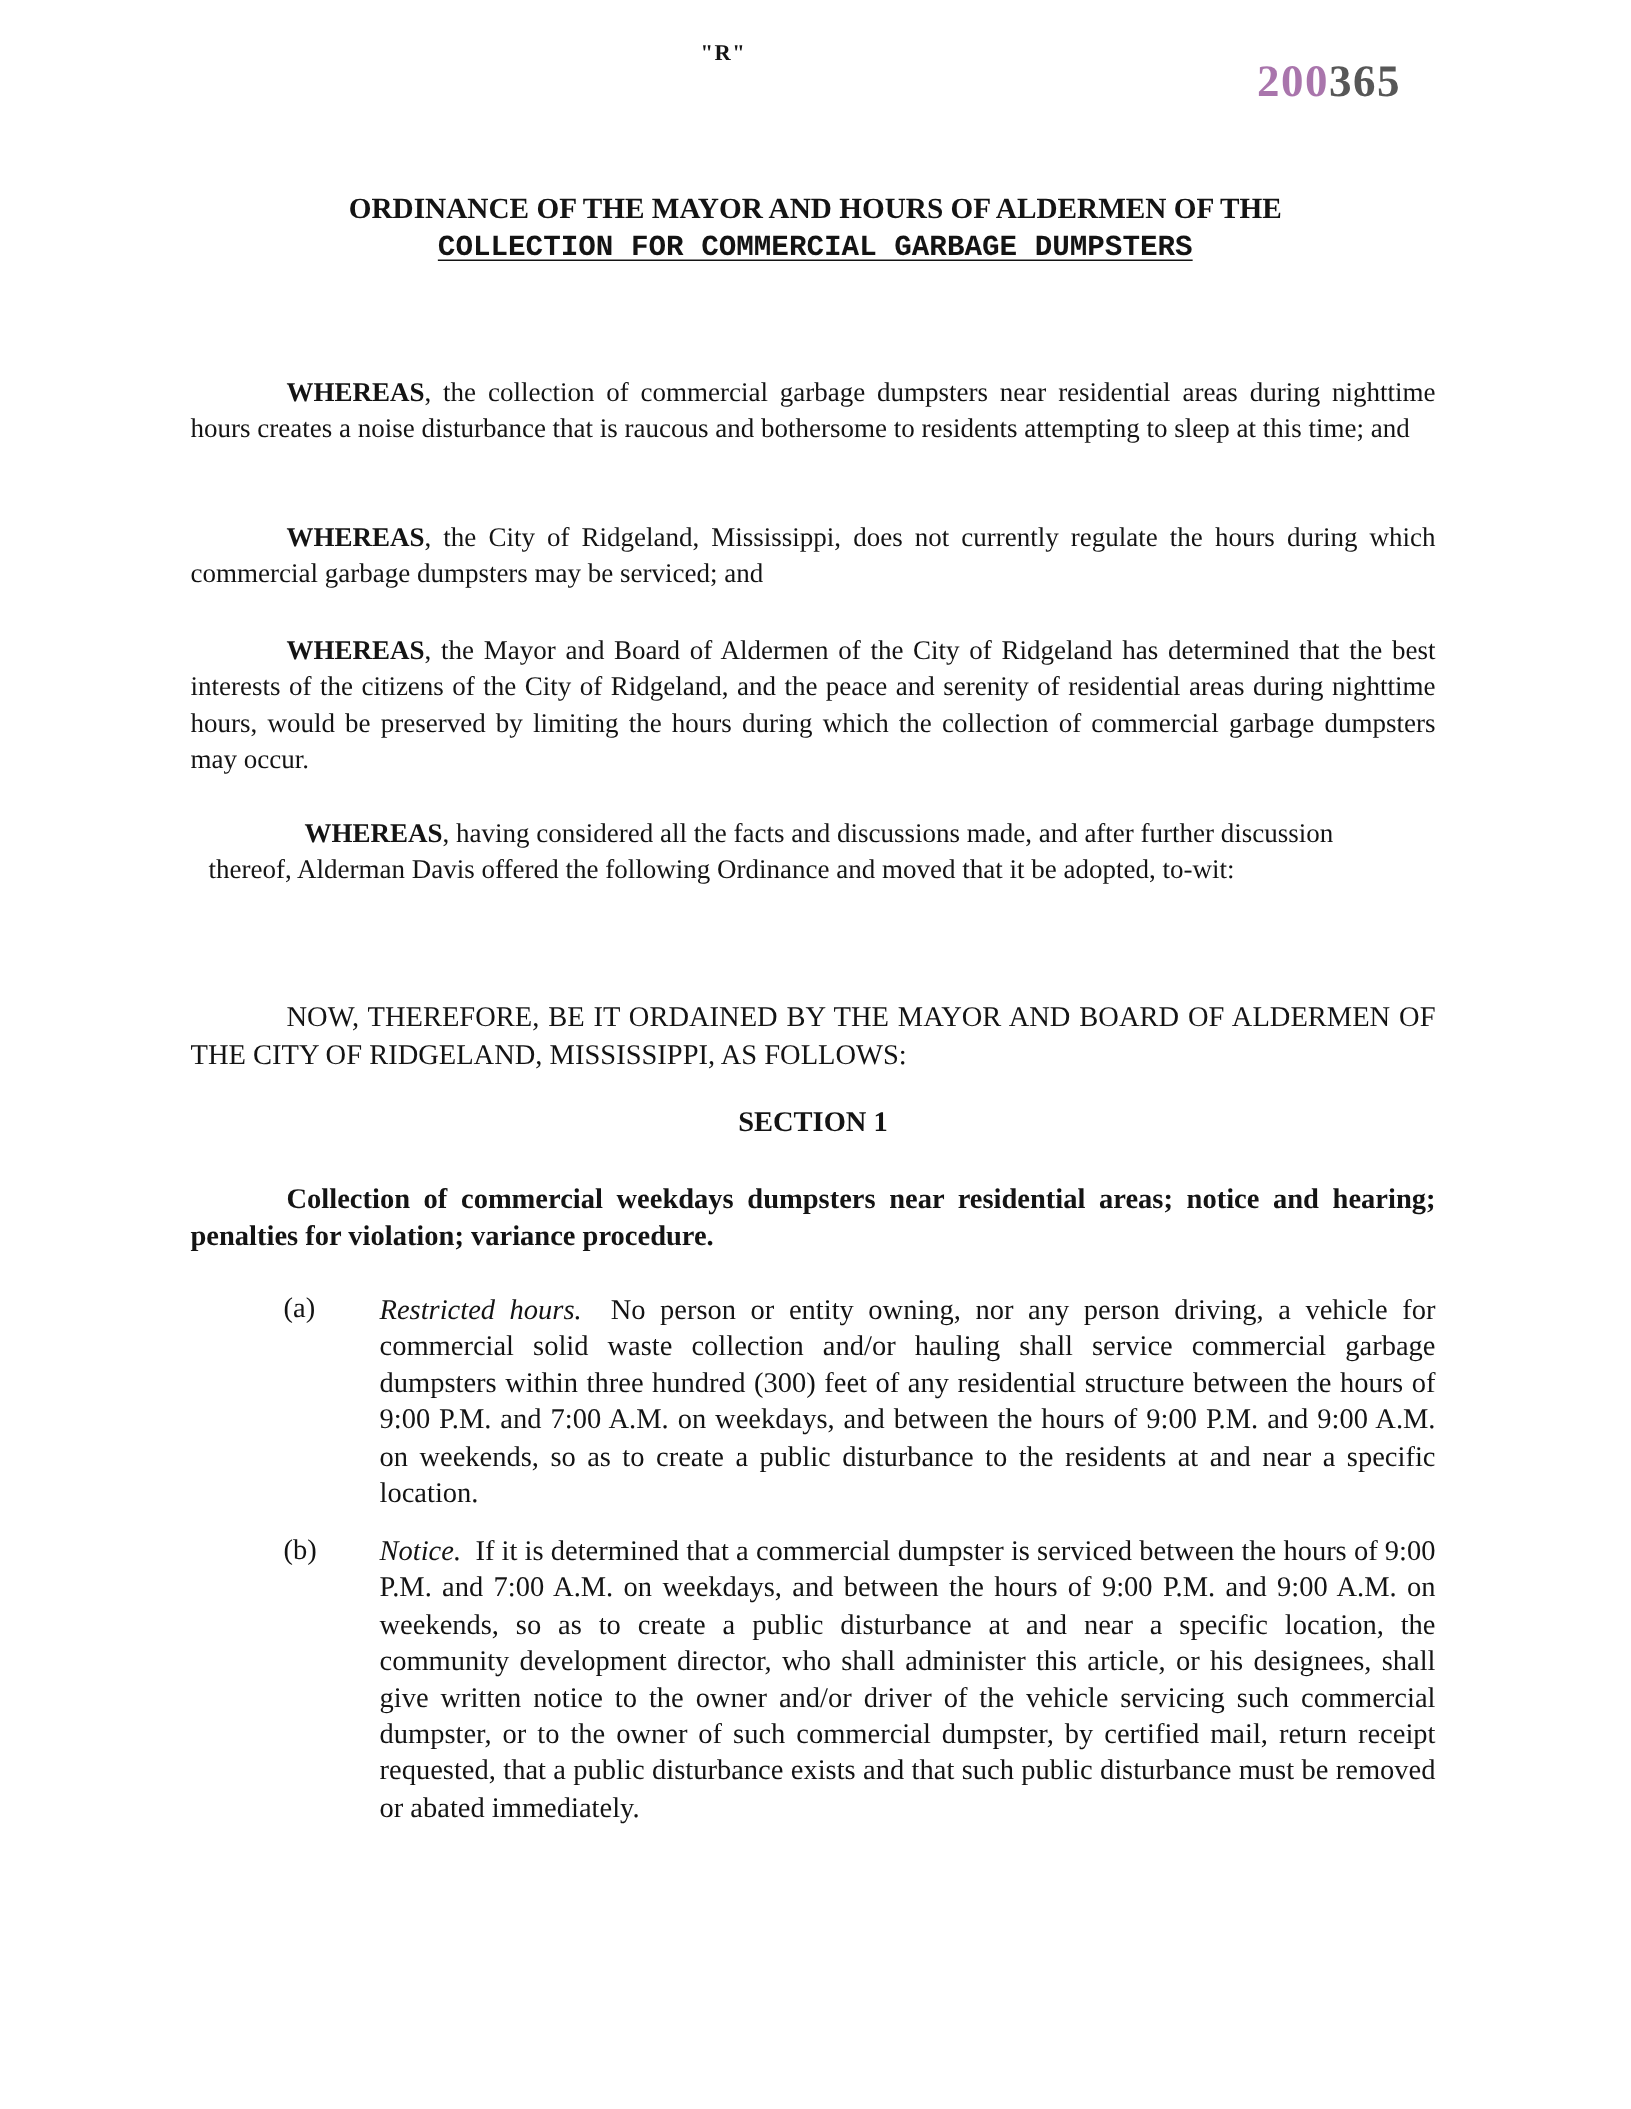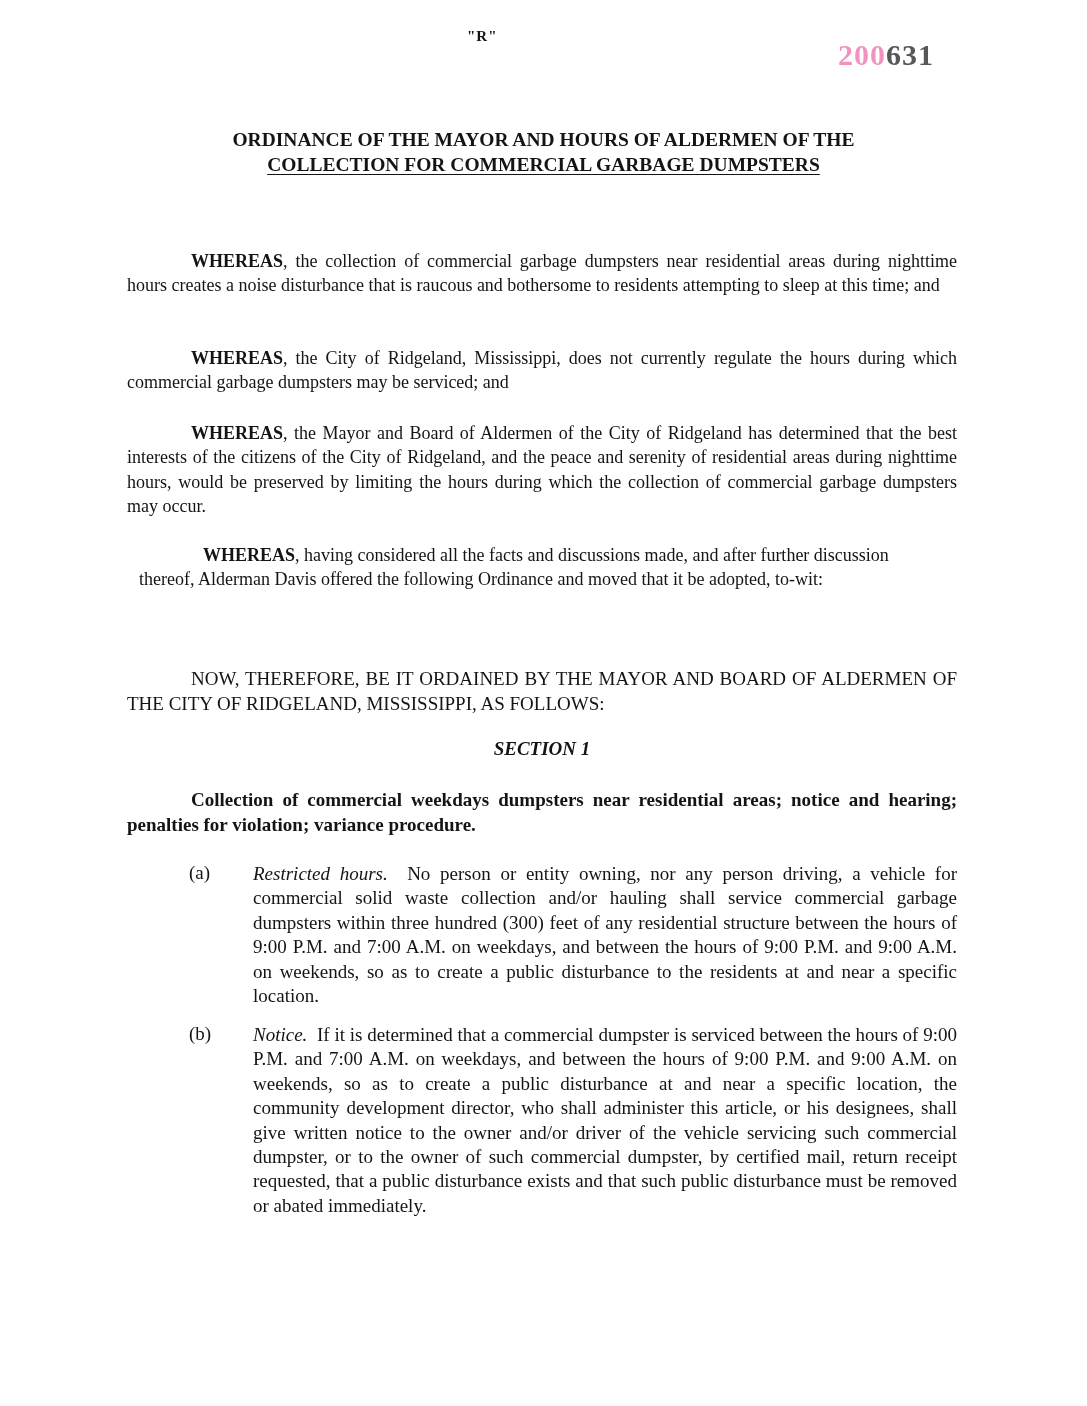--- a/index.html
+++ b/index.html
@@ -9,64 +9,64 @@
     color: #141414;
   }
   .abs { position: absolute; }
   .exhibit-mark {
     left: 467px; top: 28px; font-size: 15px; font-weight: bold; letter-spacing: 1px;
   }
   .stamp {
     left: 838px; top: 38px; font-size: 30px; font-weight: bold; color: #3a3a3a;
     letter-spacing: 1px; opacity: 0.85;
   }
-  .stamp .faded { color: #ec4899; opacity: 0.7; }
+  .stamp .faded { color: #701a75; opacity: 0.7; }
   .title {
     left: 150px; width: 787px; top: 128px; text-align: center;
     font-size: 19.5px; font-weight: bold; line-height: 24.5px;
   }
-  .title .u { text-decoration: underline; text-underline-offset: 3px; }
+  .title .u { text-decoration: underline; text-underline-offset: 3px; font-family: Liberation Mono, monospace; }
   .para {
     left: 127px; width: 830px; font-size: 18px; line-height: 24.3px;
     text-align: justify;
   }
   .para .indent { display: inline-block; width: 64px; }
   .para b { font-weight: bold; }
   .p1 { top: 249px; }
   .p2 { top: 346px; }
   .p3 { top: 421px; }
   .p4 { top: 543px; text-align: left; width: 760px; margin-left: 12px; }
   .ordain {
     left: 127px; width: 830px; top: 667px; font-size: 19px; font-weight: normal;
     line-height: 24.5px; text-align: justify;
   }
   .section-heading {
     left: 127px; width: 830px; top: 738px; text-align: center;
-    font-size: 19px; font-weight: bold; font-style: italic;
+    font-size: 19px; font-weight: bold;
   }
   .section-subtitle {
     left: 127px; width: 830px; top: 788px; font-size: 19px; font-weight: bold;
     line-height: 24.5px; text-align: justify;
   }
   .item-label { left: 189px; font-size: 19px; }
   .item-body {
     left: 253px; width: 704px; font-size: 19px; line-height: 24.4px; text-align: justify;
   }
   .item-body i { font-style: italic; margin-top: 36px; }
   .la { top: 862px; }
   .ba { top: 862px; }
   .lb { top: 1023px; }
   .bb { top: 1023px; }
 </style>
 </head>
 <body>
 
 <div class="abs exhibit-mark">"R"</div>
 
-<div class="abs stamp"><span class="faded">200</span><span>631</span></div>
+<div class="abs stamp"><span class="faded">200</span><span>365</span></div>
 
 <div class="abs title">
   <div>ORDINANCE OF THE MAYOR AND HOURS OF ALDERMEN OF THE</div>
   <div><span class="u">COLLECTION FOR COMMERCIAL GARBAGE DUMPSTERS</span></div>
 </div>
 
 <div class="abs para p1"><span class="indent"></span><b>WHEREAS</b><span>, the collection of commercial garbage dumpsters near residential areas during nighttime hours creates a noise disturbance that is raucous and bothersome to residents attempting to sleep at this time; and</span></div>
 
 <div class="abs para p2"><span class="indent"></span><b>WHEREAS</b><span>, the City of Ridgeland, Mississippi, does not currently regulate the hours during which commercial garbage dumpsters may be serviced; and</span></div>
 

